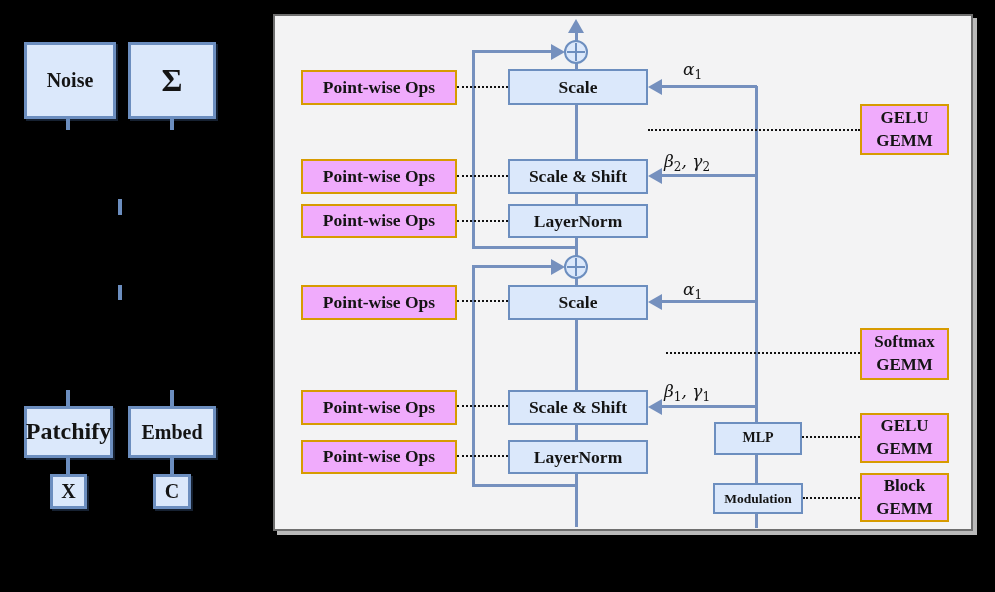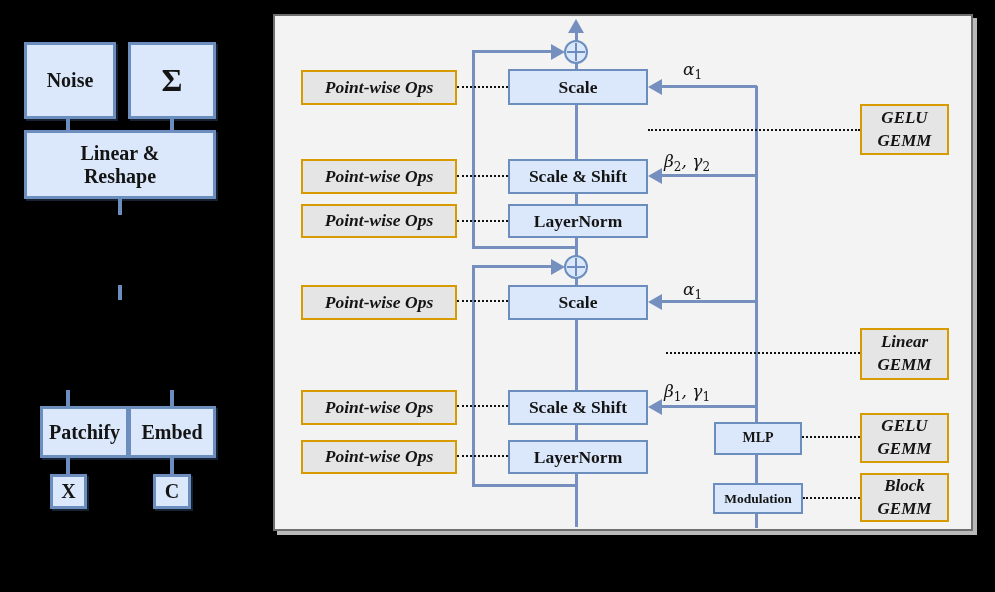--- a/index.html
+++ b/index.html
@@ -21,24 +21,24 @@
     background:#f3f3f4;border:2px solid #6f6f6f;box-sizing:border-box;
     box-shadow:4px 4px 0 #b9b9b9;
   }
   .nbox{
     position:absolute;background:#dbe8fb;border:2px solid #6c8ebf;
     display:flex;flex-direction:column;align-items:center;justify-content:center;
     font-weight:bold;font-size:17.5px;text-align:center;box-sizing:border-box;
     line-height:1.3;z-index:3;
   }
   .obox{
-    position:absolute;background:#e5e5e5;border:2px solid #d79b00;
+    position:absolute;background:#f0abfc;border:2px solid #d79b00;
     display:flex;flex-direction:column;align-items:center;justify-content:center;
     font-weight:bold;font-size:17.5px;text-align:left;box-sizing:border-box;
-    line-height:1.35;z-index:3;font-style:italic;
+    line-height:1.35;z-index:3;
   }
   .vl{position:absolute;width:3px;background:#7590be;z-index:1;}
   .hl{position:absolute;height:3px;background:#7590be;z-index:1;}
   .dot{position:absolute;height:0;border-top:2px dotted #111;z-index:2;}
   .ar{position:absolute;width:0;height:0;z-index:2;}
   .ar.right{border-top:8px solid transparent;border-bottom:8px solid transparent;border-left:14px solid #7590be;}
   .ar.left {border-top:8px solid transparent;border-bottom:8px solid transparent;border-right:14px solid #7590be;}
   .ar.up   {border-left:8px solid transparent;border-right:8px solid transparent;border-bottom:14px solid #7590be;}
   .oplus{
     position:absolute;width:24px;height:24px;border:2.5px solid #6c8ebf;border-radius:50%;
@@ -57,25 +57,21 @@
 <body>
 
 <div class="stage">
 
   <div class="lbox" style="left:24px;top:42px;width:92px;height:77px;font-size:20px">
     <span>Noise</span>
   </div>
   <div class="lbox" style="left:128px;top:42px;width:88px;height:77px;font-size:32px">
     <span>Σ</span>
   </div>
-  <div class="lbox" style="left:24px;top:130px;width:192px;height:69px;font-size:20px">
-    <span class="ln">Linear &amp;</span>
-    <span class="ln">Reshape</span>
-  </div>
-  <div class="lbox" style="left:40px;top:406px;width:89px;height:52px;font-size:20px">
+  <div class="lbox" style="left:24px;top:406px;width:89px;height:52px;font-size:24px">
     <span>Patchify</span>
   </div>
   <div class="lbox" style="left:128px;top:406px;width:88px;height:52px;font-size:20px">
     <span>Embed</span>
   </div>
   <div class="lbox" style="left:50px;top:474px;width:37px;height:35px;font-size:20px">
     <span>X</span>
   </div>
   <div class="lbox" style="left:153px;top:474px;width:38px;height:35px;font-size:20px">
     <span>C</span>
@@ -174,21 +170,21 @@
     </div>
   <div class="nbox" style="left:714px;top:422px;width:88px;height:33px;font-size:14px">
     <span>MLP</span>
     </div>
 
   <div class="obox" style="left:860px;top:104px;width:89px;height:51px;font-size:17px">
     <span class="ln">GELU</span>
     <span class="ln">GEMM</span>
     </div>
   <div class="obox" style="left:860px;top:328px;width:89px;height:52px;font-size:17px">
-    <span class="ln">Linear</span>
+    <span class="ln">Softmax</span>
     <span class="ln">GEMM</span>
     </div>
   <div class="obox" style="left:860px;top:413px;width:89px;height:50px;font-size:17px">
     <span class="ln">GELU</span>
     <span class="ln">GEMM</span>
     </div>
   <div class="obox" style="left:860px;top:473px;width:89px;height:49px;font-size:17px">
     <span class="ln">Block</span>
     <span class="ln">GEMM</span>
     </div>

